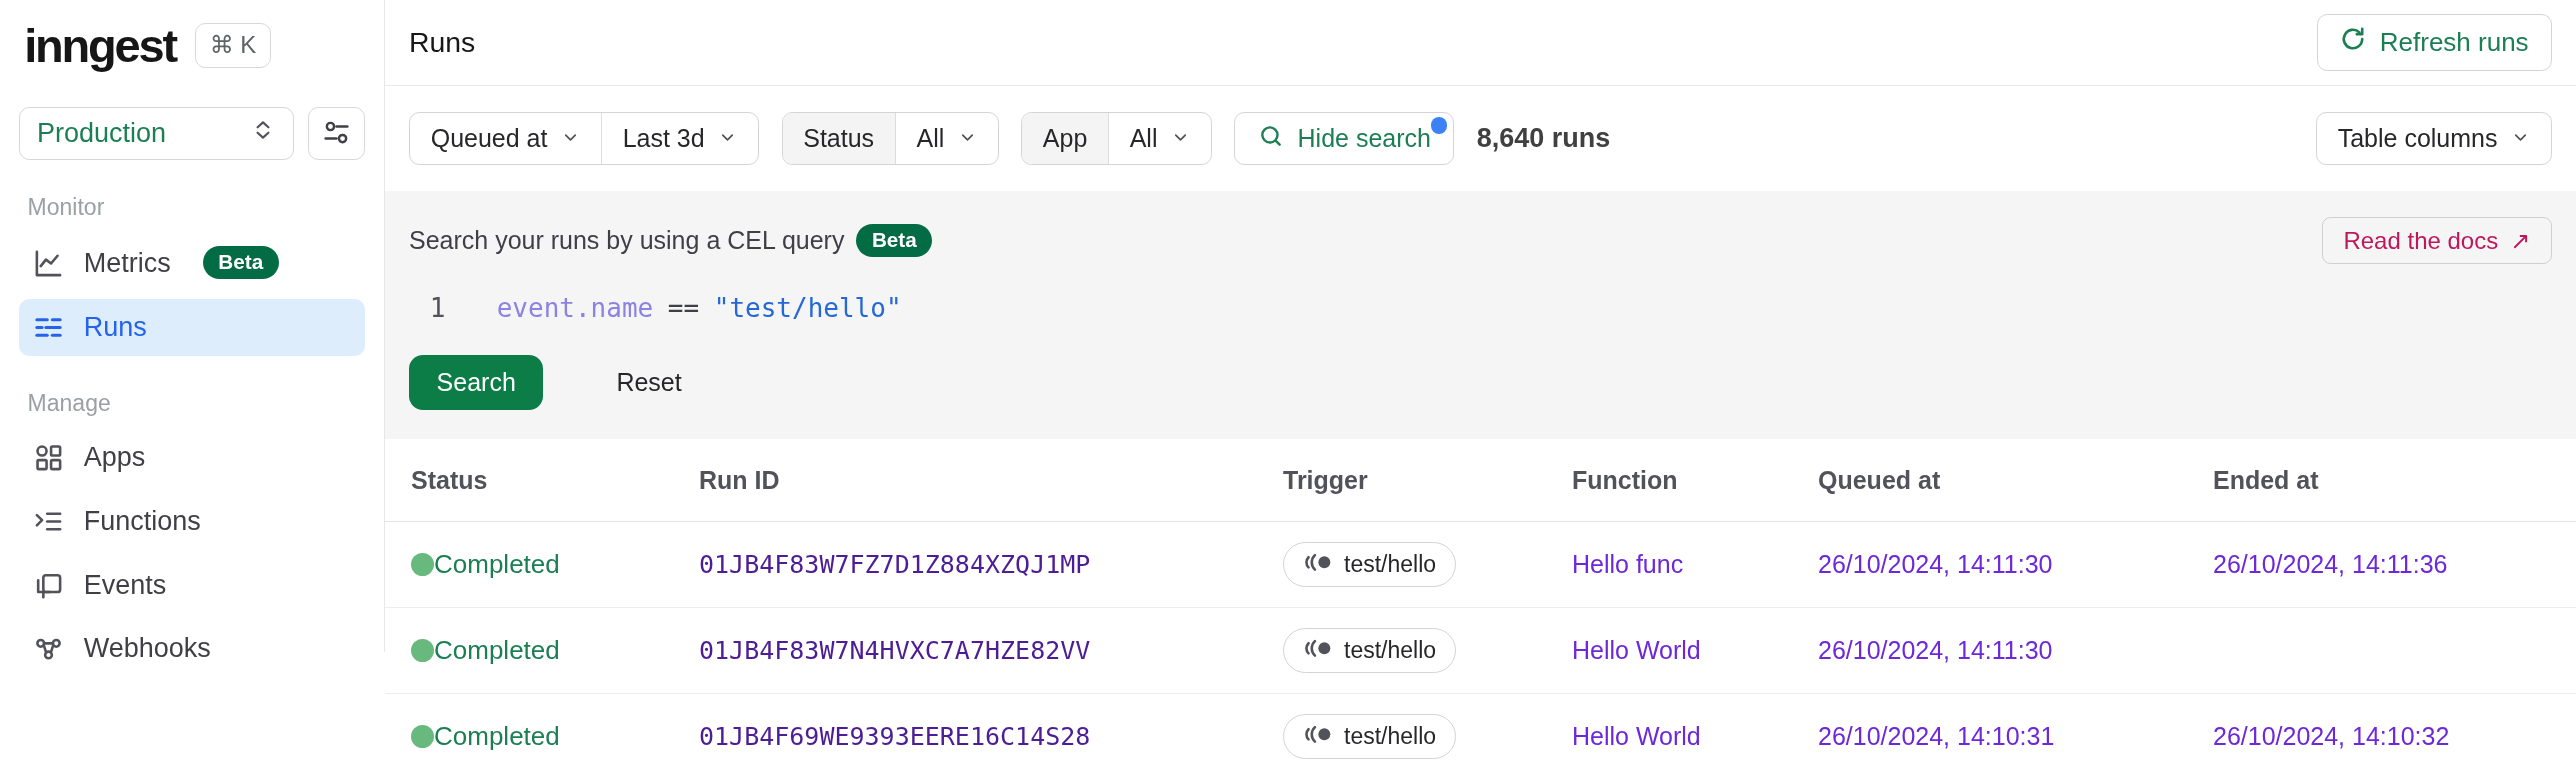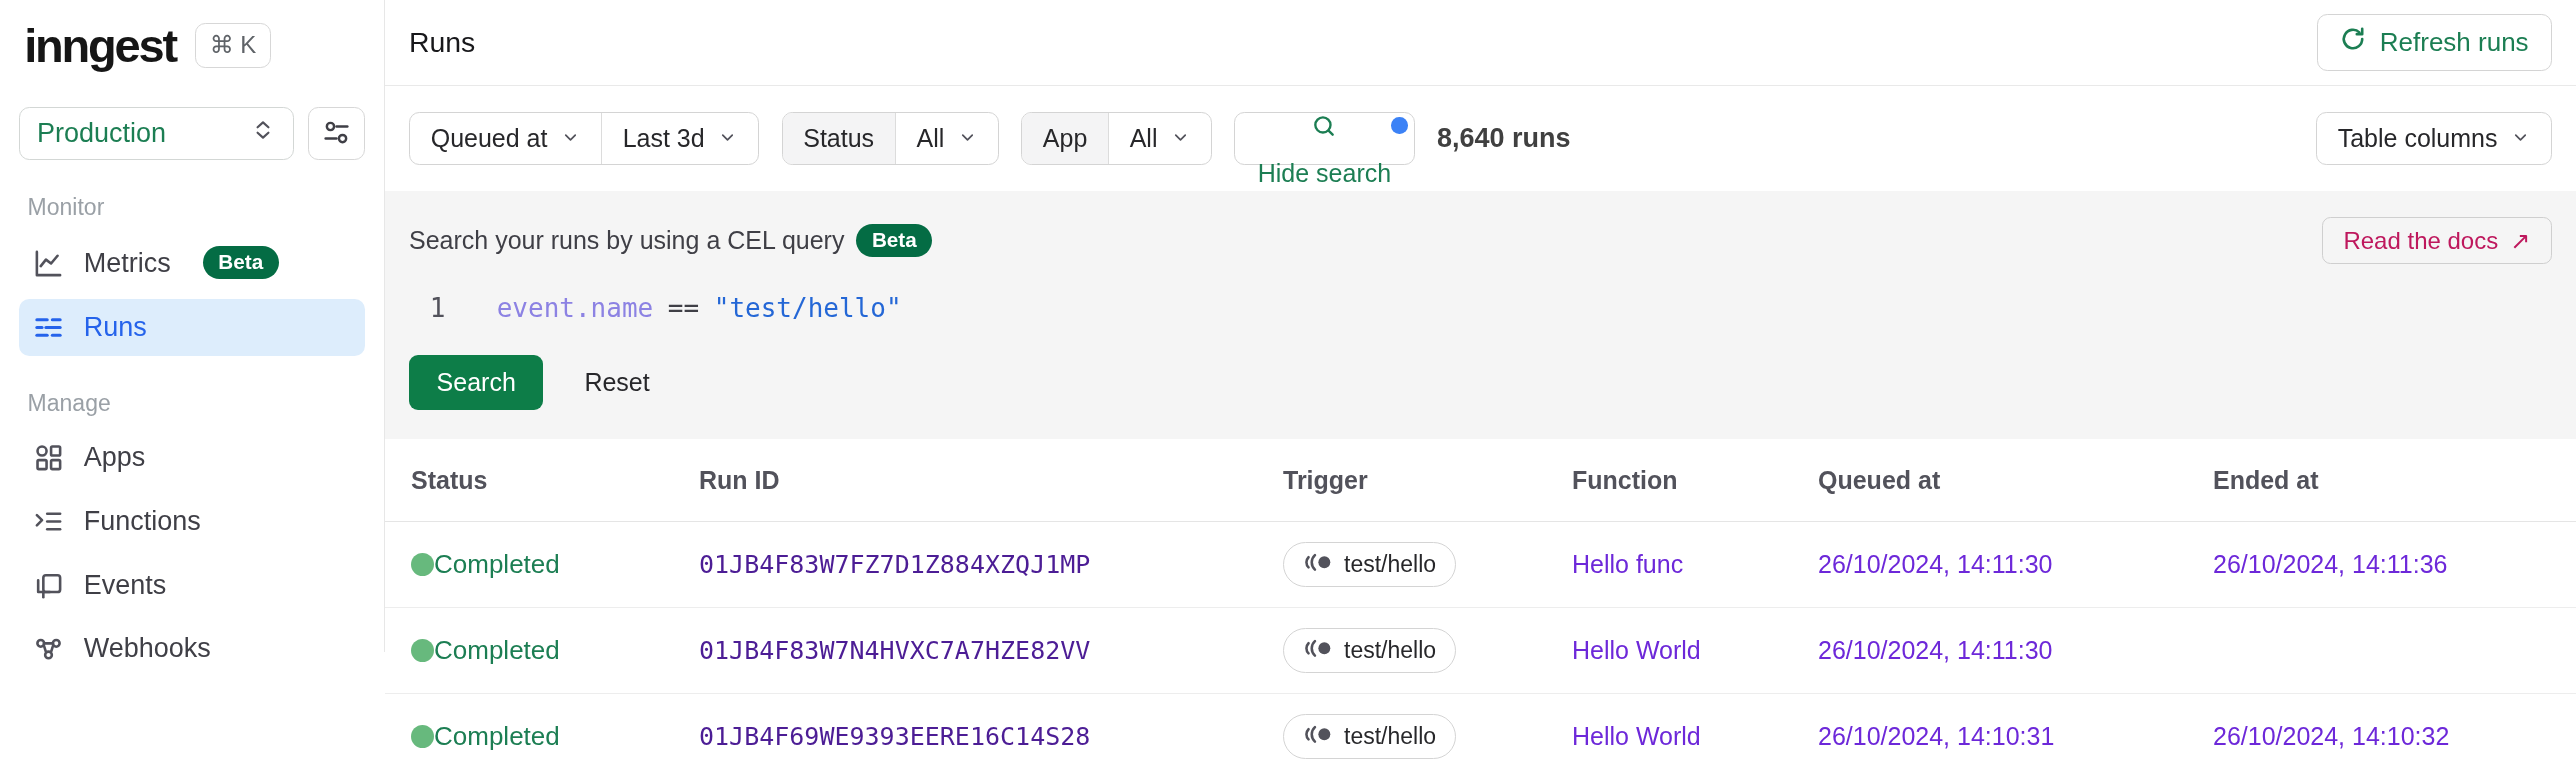--- a/index.html
+++ b/index.html
@@ -36,21 +36,21 @@
     border-radius: 10.3px; background: #fff; color: #1c7e53; font-size: 26px; padding: 11.2px 22.4px; cursor: pointer; }
 
   .filter-bar { height: 105px; flex: 0 0 105px; display: flex; align-items: center; gap: 22.4px; padding: 0 24px; }
   .control { display: inline-flex; align-items: stretch; border: 1.7px solid #d4d4d4; border-radius: 10.3px;
     background: #fff; overflow: hidden; height: 53px; }
   .seg { display: flex; align-items: center; gap: 13.8px; padding: 0 20.7px; font-size: 25px; color: #27272a; cursor: pointer; }
   .seg + .seg { border-left: 1.7px solid #dcdcdc; }
   .seg.gray { background: #f4f4f5; cursor: default; }
   .hide-search { position: relative; display: inline-flex; align-items: center; gap: 13.8px;
     border: 1.7px solid #d4d4d4; border-radius: 10.3px; background: #fff; height: 53px; padding: 0 22.4px;
-    color: #1c7e53; font-size: 25px; cursor: pointer; flex-direction: column; }
+    color: #1c7e53; font-size: 25px; cursor: pointer; }
   .notif-dot { position: absolute; top: 4.3px; right: 6px; width: 16.4px; height: 16.4px; border-radius: 50%;
     background: #3c82f6; }
   .runs-count { font-size: 27px; font-weight: 600; color: #404040; }
   .spacer { flex: 1; }
 
   
   .search-panel { background: #f5f5f5; padding: 26px 24px 29px 24px; }
   .panel-head { display: flex; align-items: center; min-height: 41px; }
   .panel-title { font-size: 25px; color: #3f3f46; }
   .docs-btn { margin-left: auto; display: inline-flex; align-items: center; gap: 12px;
@@ -58,22 +58,22 @@
     font-size: 24px; padding: 8.6px 20.7px; cursor: pointer; }
   .code-row { display: flex; align-items: center; margin-top: 26px; height: 36px;
     font-family: "DejaVu Sans Mono", "Liberation Mono", monospace; font-size: 26px; }
   .line-num { color: #52525b; margin-left: 20.7px; width: 29px; text-align: left; }
   .code { margin-left: 38px; display: flex; align-items: center; }
   .tok-prop { color: #8c82e3; }
   .tok-op { color: #3f3f46; margin: 0 14.6px; }
   .tok-str { color: #2467d6; }
   .panel-actions { margin-top: 29px; display: flex; align-items: center; gap: 41px; }
   .btn-primary { background: #0d7d48; color: #fff; font-size: 25px; font-weight: 500;
-    padding: 13px 27.6px; border-radius: 9px; border: none; cursor: pointer; }
-  .btn-ghost { font-size: 25px; color: #27272a; background: none; border: none; cursor: pointer; }
+    padding: 13px 27.6px; border-radius: 14px; border: none; cursor: pointer; }
+  .btn-ghost { font-size: 25px; color: #27272a; background: none; border: none; cursor: pointer; margin-left: 32px; }
 
   
   .grid-cols { display: grid; grid-template-columns: 288px 584px 289px 246px 395px 1fr;
     align-items: center; padding-left: 26px; }
   .thead { height: 83px; border-bottom: 1.7px solid #e5e5e5; }
   .th { font-size: 25px; font-weight: 600; color: #52525b; }
   .trow { height: 86px; border-bottom: 1.7px solid #ededed; cursor: pointer; }
   .status-cell { display: flex; align-items: center; gap: 0; }
   .dot { width: 23px; height: 23px; border-radius: 50%; background: #67b97d; }
   .status-text { color: #1c7e53; font-size: 26px; }

